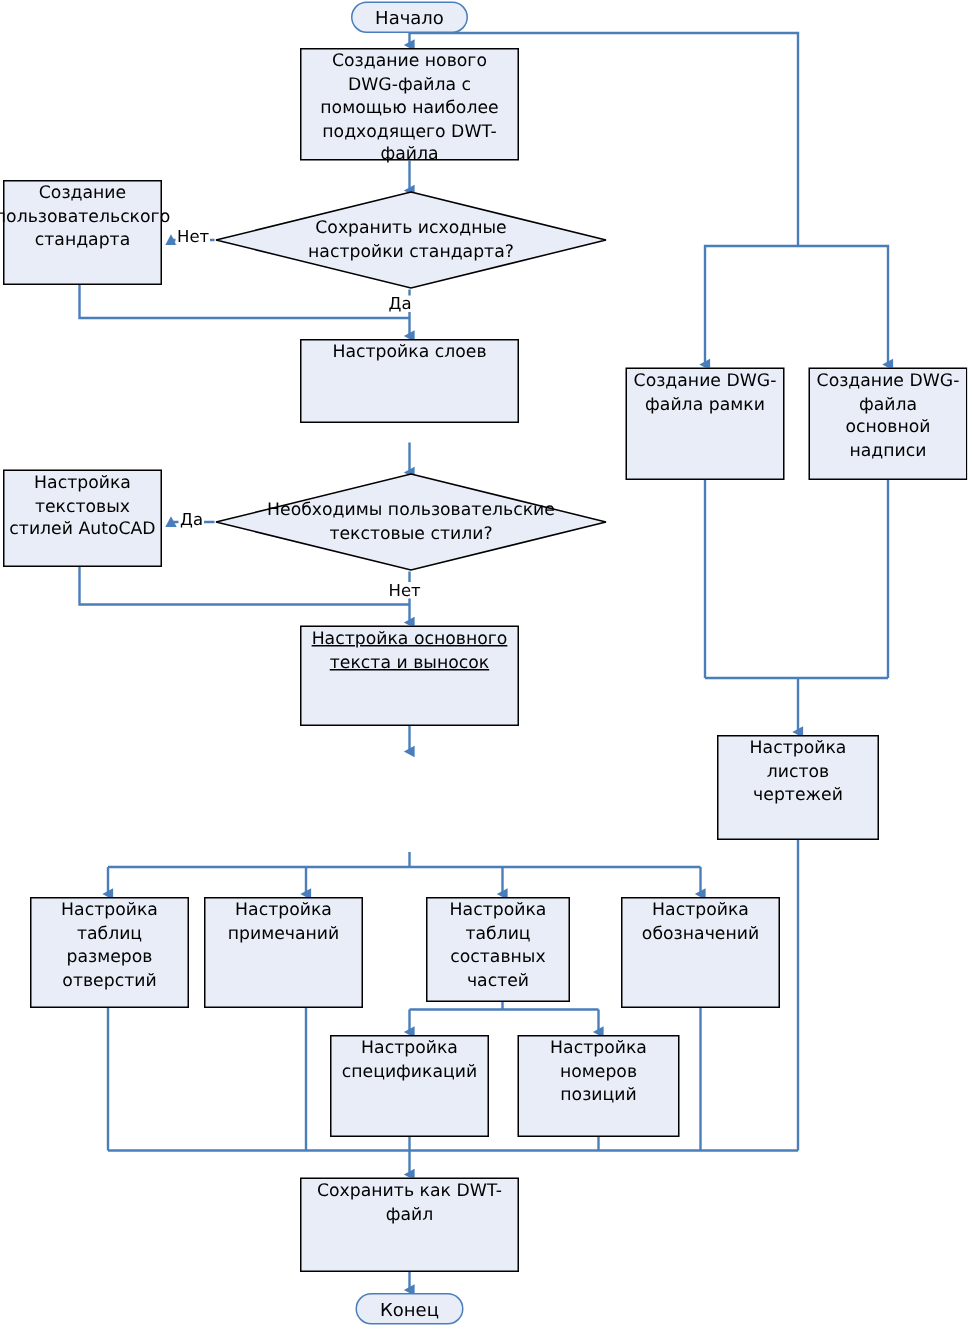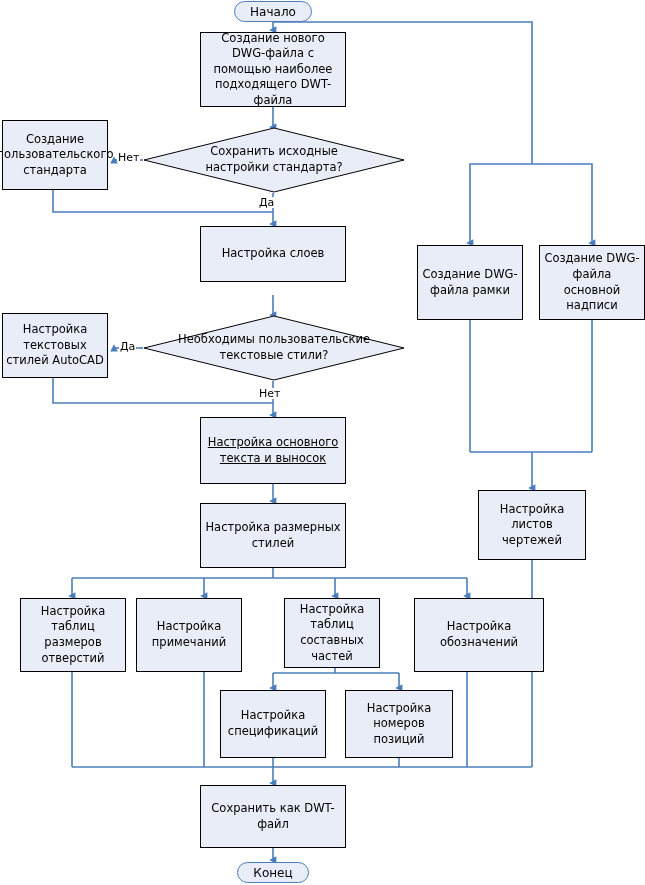--- a/index.html
+++ b/index.html
@@ -1,21 +1,21 @@
 <!DOCTYPE html>
 <html><head>
 <meta charset="utf-8">
 <style>
   html,body{margin:0;padding:0;background:#ffffff;}
   body{font-family:"DejaVu Sans","Liberation Sans",sans-serif;}
   #canvas{position:relative;width:645px;height:885px;background:#ffffff;overflow:hidden;}
 
   .node{position:absolute;box-sizing:border-box;background:#e8edf7;border:1px solid #000000;
-        display:flex;align-items:center;justify-content:center;text-align:center;
-        font-size:11.5px;color:#000000;line-height:1.35;padding:16px 3px;}
+        display:flex;justify-content:center;text-align:center;
+        font-size:11.5px;color:#000000;line-height:1.35;padding:0 3px;}
   .term{position:absolute;box-sizing:border-box;background:#e8edf7;border:1px solid #4a7ebb;
         border-radius:14px;display:flex;align-items:center;justify-content:center;
         text-align:right;font-size:12px;color:#000000;}
   .dec{position:absolute;display:flex;align-items:center;justify-content:center;
        text-align:center;font-size:11.5px;color:#000000;line-height:1.35;}
   .dec svg{position:absolute;left:0;top:0;}
   .dec .dtext{position:relative;z-index:2;width:74%;}
 
   .edgelabel{position:absolute;font-size:11px;color:#000000;background:#ffffff;
              padding:0 1px;line-height:1;z-index:4;}
@@ -129,23 +129,20 @@
     <span>Настройка текстовых стилей AutoCAD</span>
   </div>
 
   <div class="edgelabel" style="left:119px;top:341px;">Да</div>
   <div class="edgelabel" style="left:258px;top:388px;">Нет</div>
 
   <div class="node" style="left:200px;top:417px;width:146px;height:67px;text-decoration:underline;">
     <span>Настройка основного текста и выносок</span>
   </div>
 
-  <div class="node" style="left:200px;top:503px;width:146px;height:65px;">
-    <span>Настройка размерных стилей</span>
-  </div>
 
   <div class="node" style="left:417px;top:245px;width:106px;height:75px;">
     <span>Создание DWG-файла рамки</span>
   </div>
 
   <div class="node" style="left:539px;top:245px;width:106px;height:75px;">
     <span>Создание DWG-файла основной надписи</span>
   </div>
 
   <div class="node" style="left:478px;top:490px;width:108px;height:70px;">
@@ -157,21 +154,21 @@
   </div>
 
   <div class="node" style="left:136px;top:598px;width:106px;height:74px;">
     <span>Настройка примечаний</span>
   </div>
 
   <div class="node" style="left:284px;top:598px;width:96px;height:70px;">
     <span>Настройка таблиц составных частей</span>
   </div>
 
-  <div class="node" style="left:414px;top:598px;width:130px;height:74px;">
+  <div class="node" style="left:414px;top:598px;width:106px;height:74px;">
     <span>Настройка обозначений</span>
   </div>
 
   <div class="node" style="left:220px;top:690px;width:106px;height:68px;">
     <span>Настройка спецификаций</span>
   </div>
 
   <div class="node" style="left:345px;top:690px;width:108px;height:68px;">
     <span>Настройка номеров позиций</span>
   </div>

